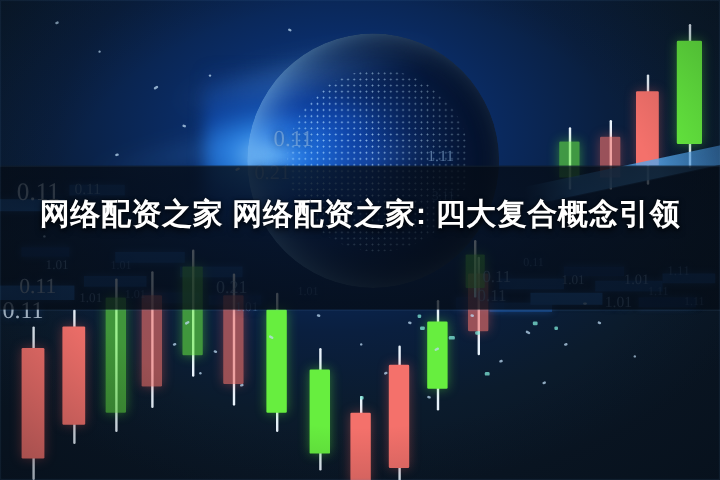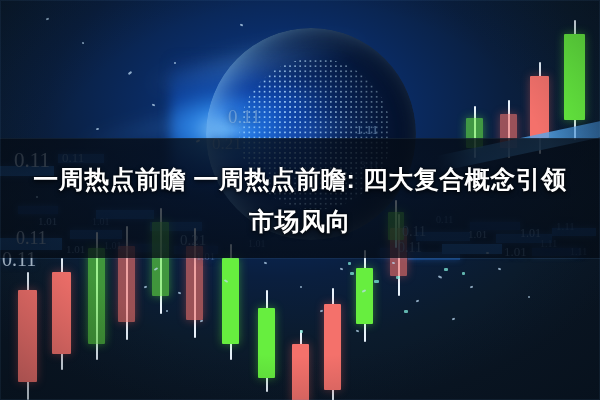--- a/index.html
+++ b/index.html
@@ -287,18 +287,17 @@
       <div class="num faint" style="left: 248px; top: 238px; font-size: 10px;">1.01</div>
     </div>
 
   <div class="layer" id="bg-vignette"></div>
 
   <div id="band"></div>
   <div id="band-top-line"></div>
   <div id="band-bot-line"></div>
 
   <div id="title">
-    <span>一周热点前瞻 一周热点前瞻: 四大复合概念引领</span>
-    <span class="l2">市场风向</span>
+    <span>网络配资之家 网络配资之家: 四大复合概念引领</span>
   </div>
 
   <div id="frame-edge"></div>
 </div>
 
 </body></html>

